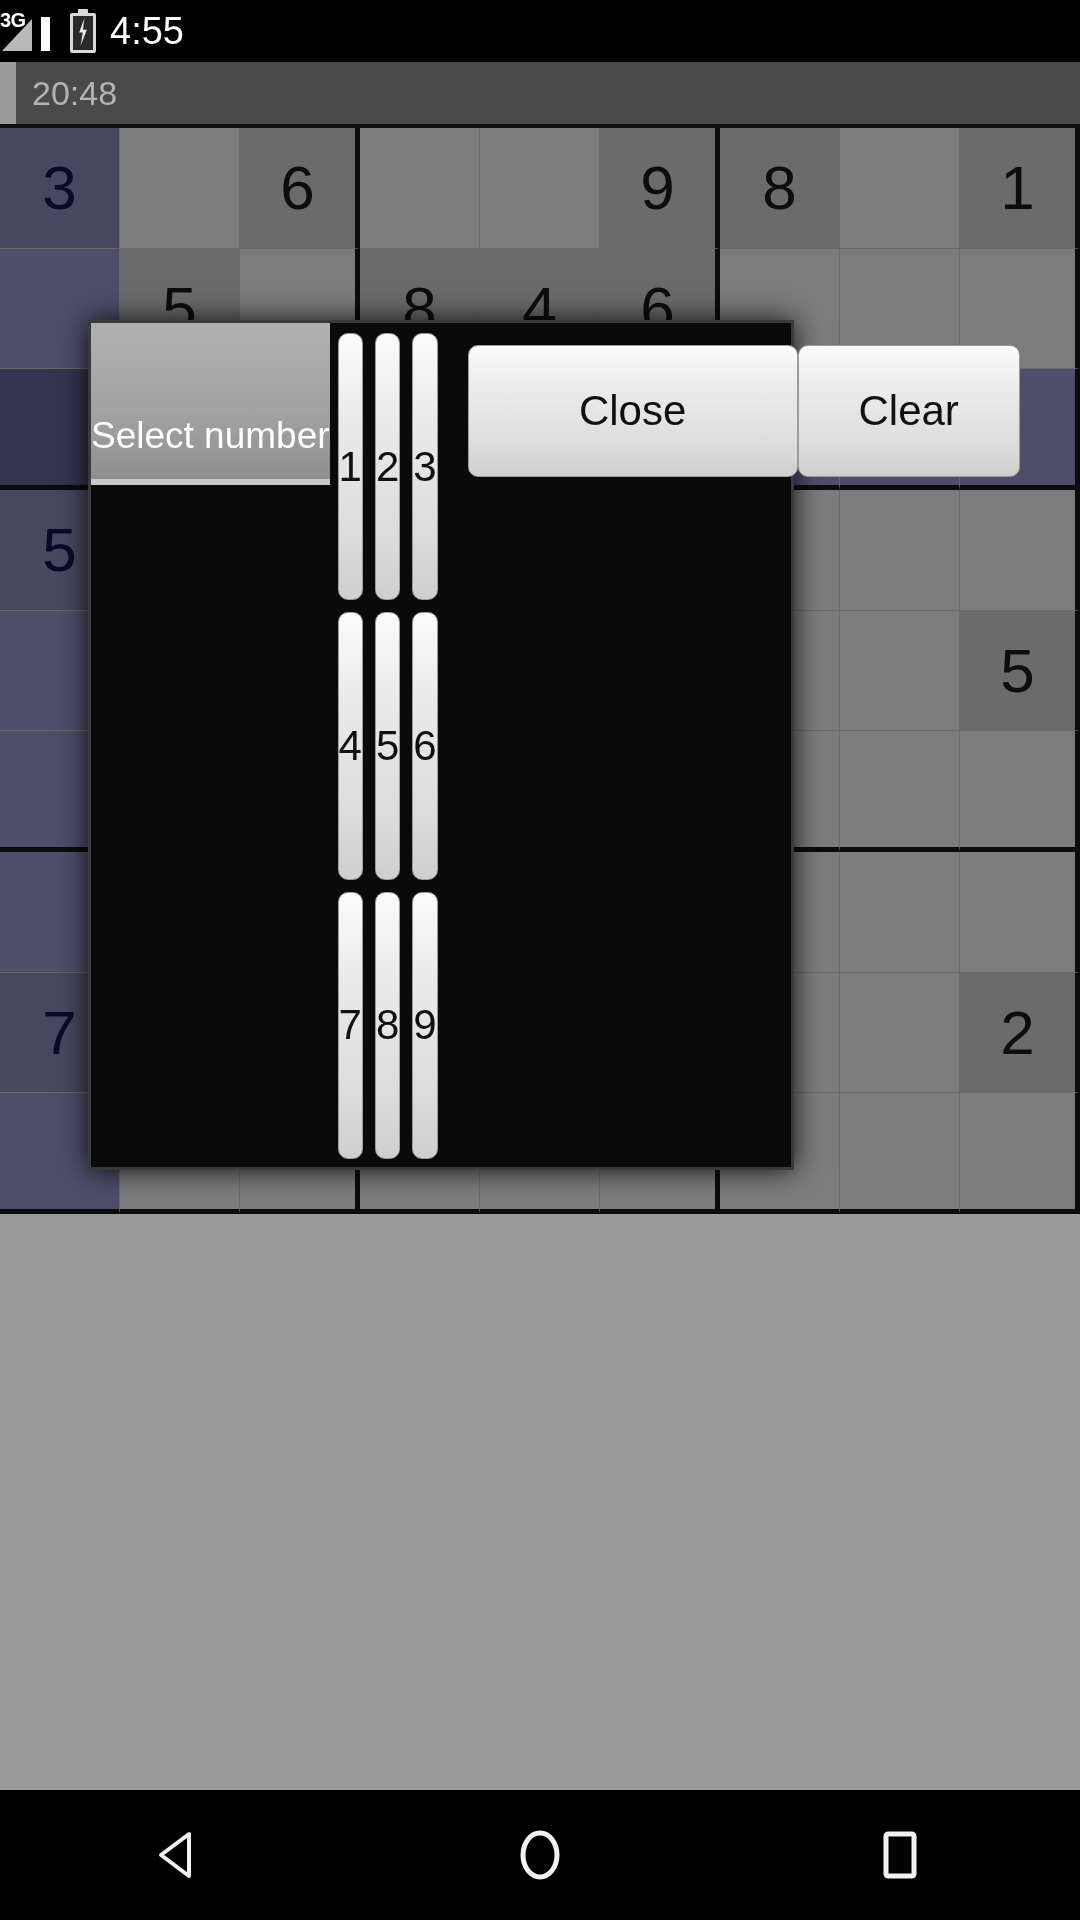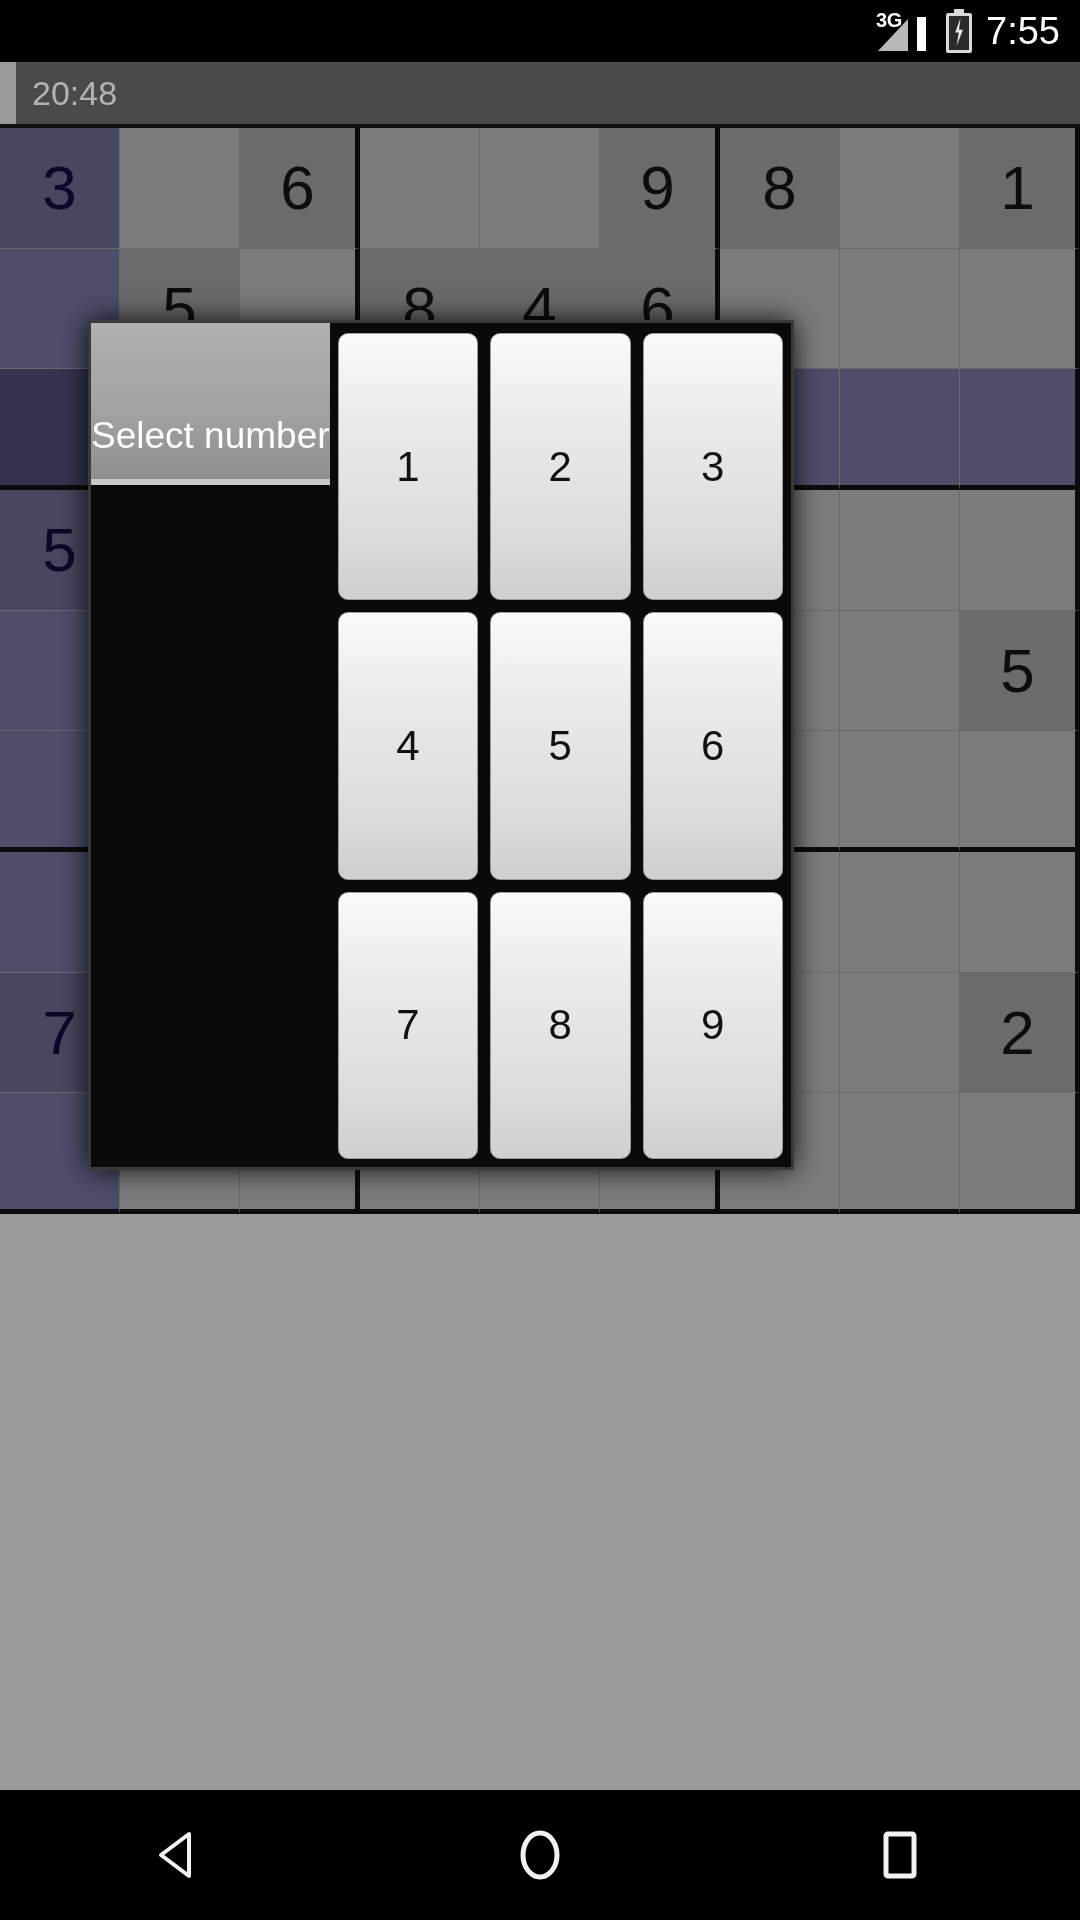--- a/index.html
+++ b/index.html
@@ -8,21 +8,21 @@
     background: #000;
     font-family: "Liberation Sans", sans-serif;
     overflow: hidden;
   }
   .screen { position: relative; width: 1080px; height: 1920px; background: #9a9a9a; }
 
   
   .statusbar {
     position: absolute; top: 0; left: 0; width: 1080px; height: 62px;
     background: #000; display: flex; align-items: center;
-    justify-content: flex-end; padding-right: 20px;
+    padding-right: 20px;
   }
   .sb-right { display: flex; align-items: center; gap: 14px; }
   .signal { position: relative; width: 56px; height: 44px; }
   .signal .g3 {
     position: absolute; top: 0px; left: 0px;
     font-size: 20px; font-weight: bold; color: #fff; letter-spacing: -0.5px;
   }
   .signal .tri {
     position: absolute; bottom: 2px; left: 2px;
     width: 0; height: 0;
@@ -150,21 +150,21 @@
       <div class="signal">
         <span class="g3">3G</span>
         <span class="tri"></span>
         <span class="bar"></span>
       </div>
       <div class="battery">
         <span class="cap"></span>
         <span class="body"></span>
         <span class="bolt"></span>
       </div>
-      <span class="sb-time">7:55</span>
+      <span class="sb-time">4:55</span>
     </div>
   </div>
 
   <div class="titlebar">
     <span class="timer">20:48</span>
   </div>
 
   <div class="board" id="board">
       <div class="cell filled hl">3</div>
       <div class="cell"></div>
@@ -262,20 +262,24 @@
         <div class="numbtn">2</div>
         <div class="numbtn">3</div>
         <div class="numbtn">4</div>
         <div class="numbtn">5</div>
         <div class="numbtn">6</div>
         <div class="numbtn">7</div>
         <div class="numbtn">8</div>
         <div class="numbtn">9</div>
       </div>
 
+    <div class="actions">
+      <div class="actbtn close">Close</div>
+      <div class="actbtn clear">Clear</div>
+    </div>
   </div>
 
   <div class="navbar">
     <div class="navicon">
       <svg width="62" height="62" viewBox="0 0 62 62" aria-hidden="true">
         <polygon points="40,10 40,52 12,31" fill="none" stroke="#f2f2f2" stroke-width="4" stroke-linejoin="round"></polygon>
       </svg>
     </div>
     <div class="navicon">
       <svg width="62" height="62" viewBox="0 0 62 62" aria-hidden="true">

